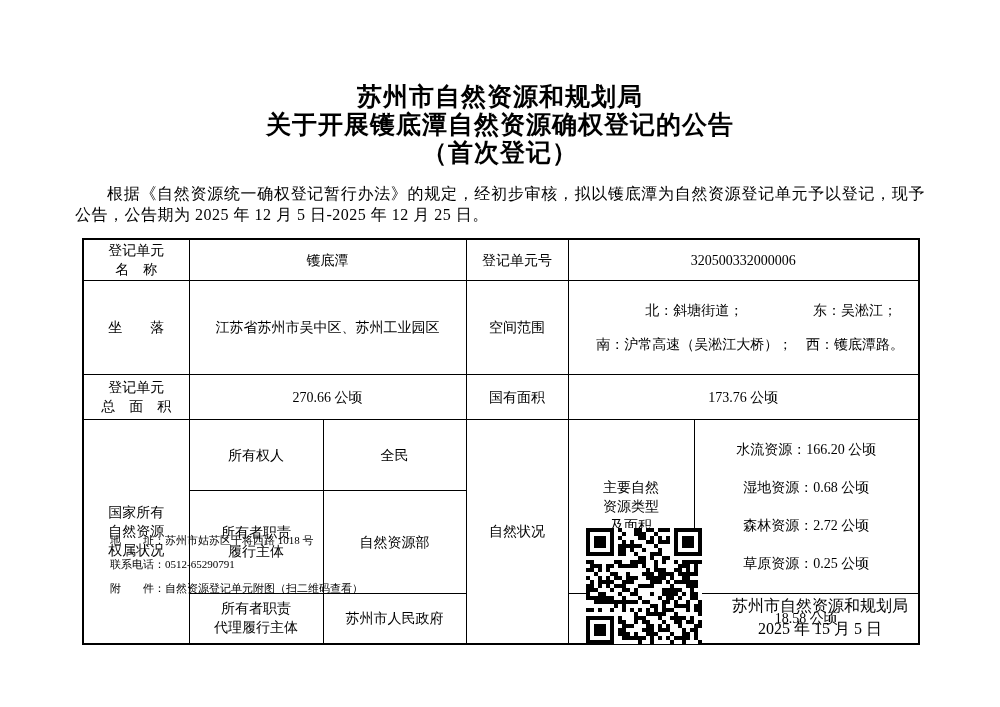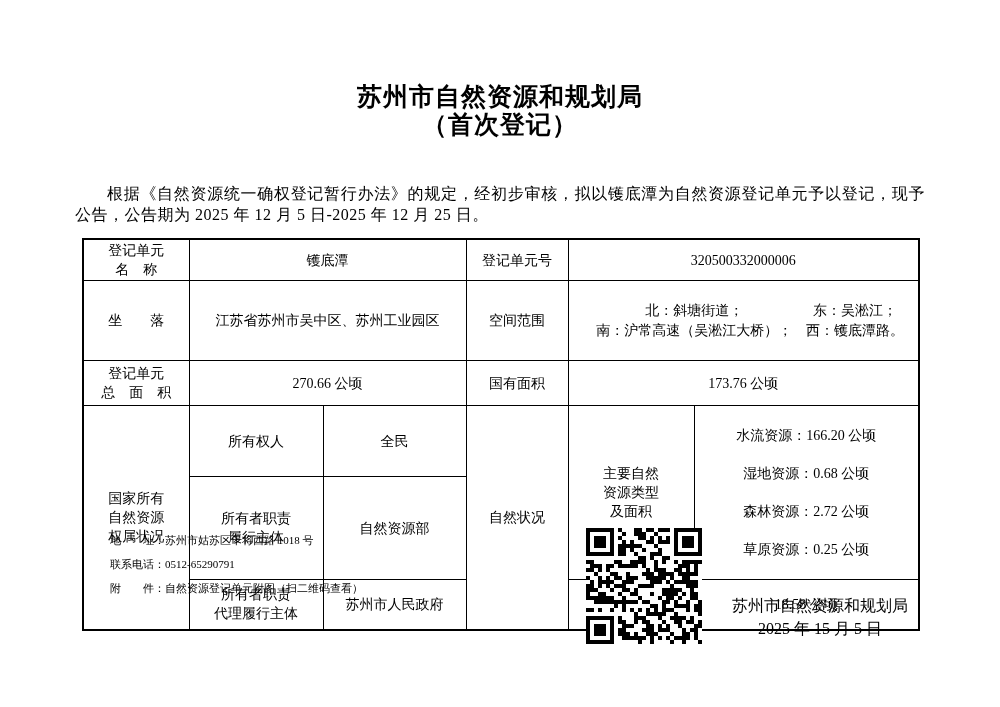--- a/index.html
+++ b/index.html
@@ -43,21 +43,21 @@
   }
   tr.r1 { height:41px; }
   tr.r2 { height:38px; }
   tr.r3 { height:45px; }
   tr.r4 { height:34px; }
   tr.r5 { height:49px; }
   tr.r6 { height:50px; }
   td.thick-top { border-top:2px solid #000; }
   td.gray-top  { border-top:1px solid #909090; }
   td.spatial-cell { text-align:left; padding:2px 4px 2px 6px; }
-  .spatial-grid { display:grid; grid-template-columns:62% 38%; row-gap:1px;padding-left:24px; }
+  .spatial-grid { display:grid; grid-template-columns:62% 38%; row-gap:15px;padding-left:24px; }
   .spatial-grid span { white-space:normal; }
   td.resources-cell { text-align:left; padding-left:10px; line-height:21px;margin-left:8px; }
   
   .notice {
     position:absolute; top:504px; left:75px; width:850px;
     font-size:16px; line-height:21px; text-indent:2em;
   }
   .contact-line { position:absolute; left:110px; font-size:11px; line-height:20px; white-space:pre; }
   .line-address    { top:530px; }
   .line-phone      { top:554px; }
@@ -69,20 +69,21 @@
     text-align:center; font-size:16px; line-height:23px;
   }
 </style>
 </head>
 <body>
 
 <div class="page">
 
   <header class="title-block">
     <div>苏州市自然资源和规划局</div>
+    <div>关于开展镬底潭自然资源确权登记的公告</div>
     <div>（首次登记）</div>
   </header>
 
   <p class="intro">根据《自然资源统一确权登记暂行办法》的规定，经初步审核，拟以镬底潭为自然资源登记单元予以登记，现予公告，公告期为 2025 年 12 月 5 日-2025 年 12 月 25 日。</p>
 
   <table class="info-table">
     <colgroup>
       <col style="width:106px">
       <col style="width:134px">
       <col style="width:143px">

